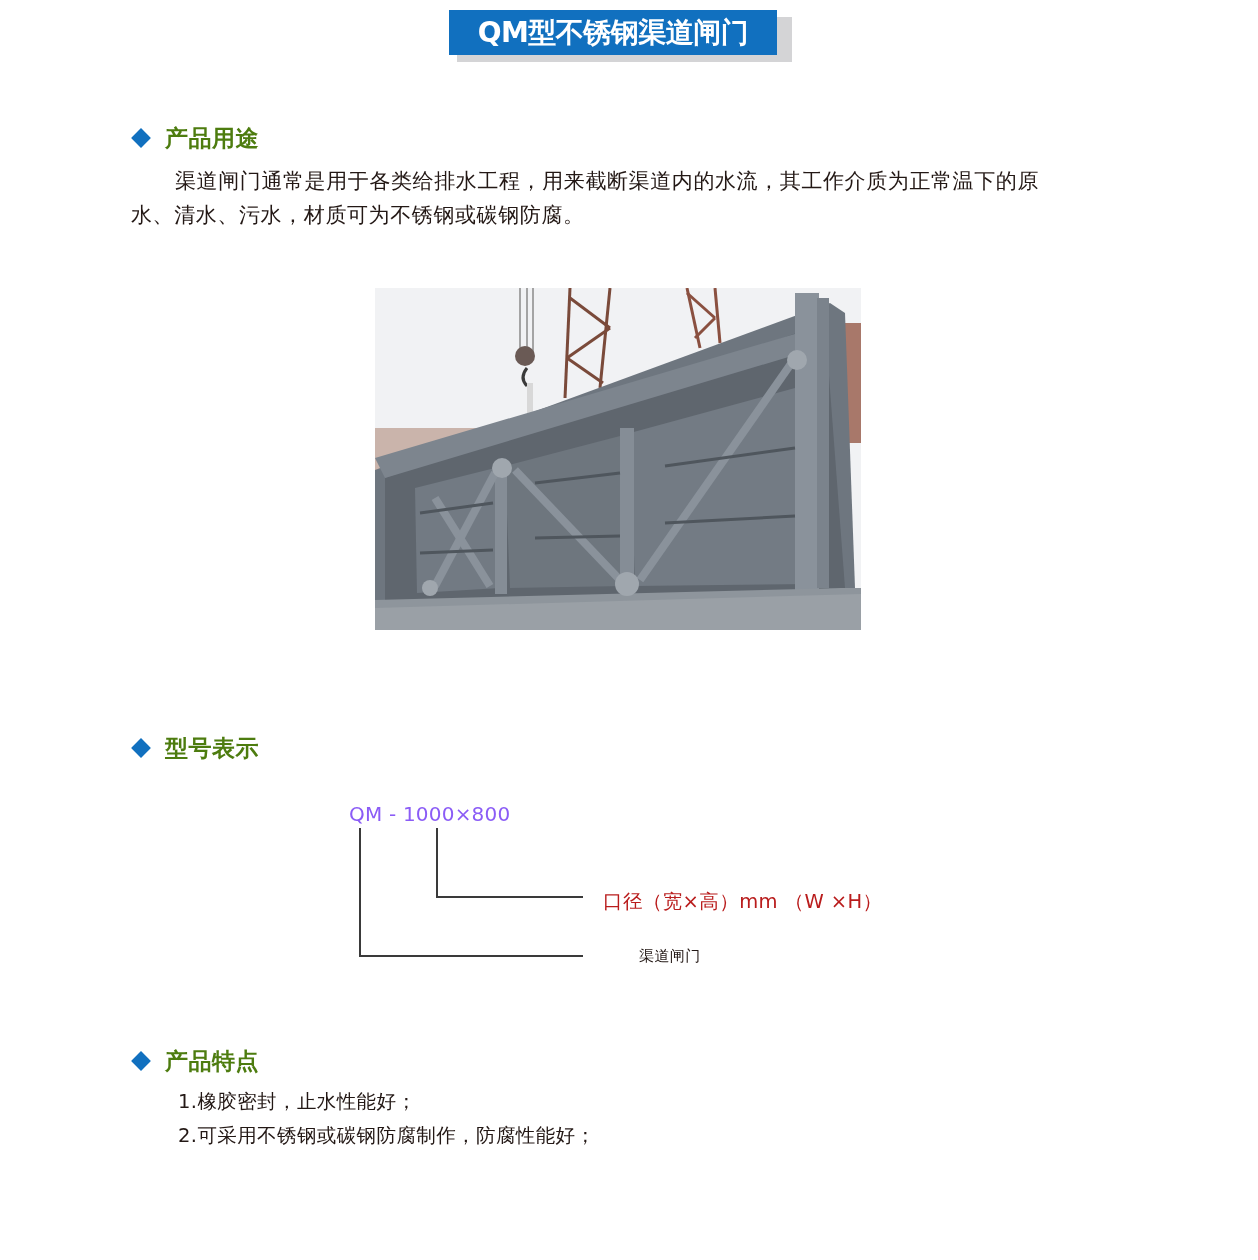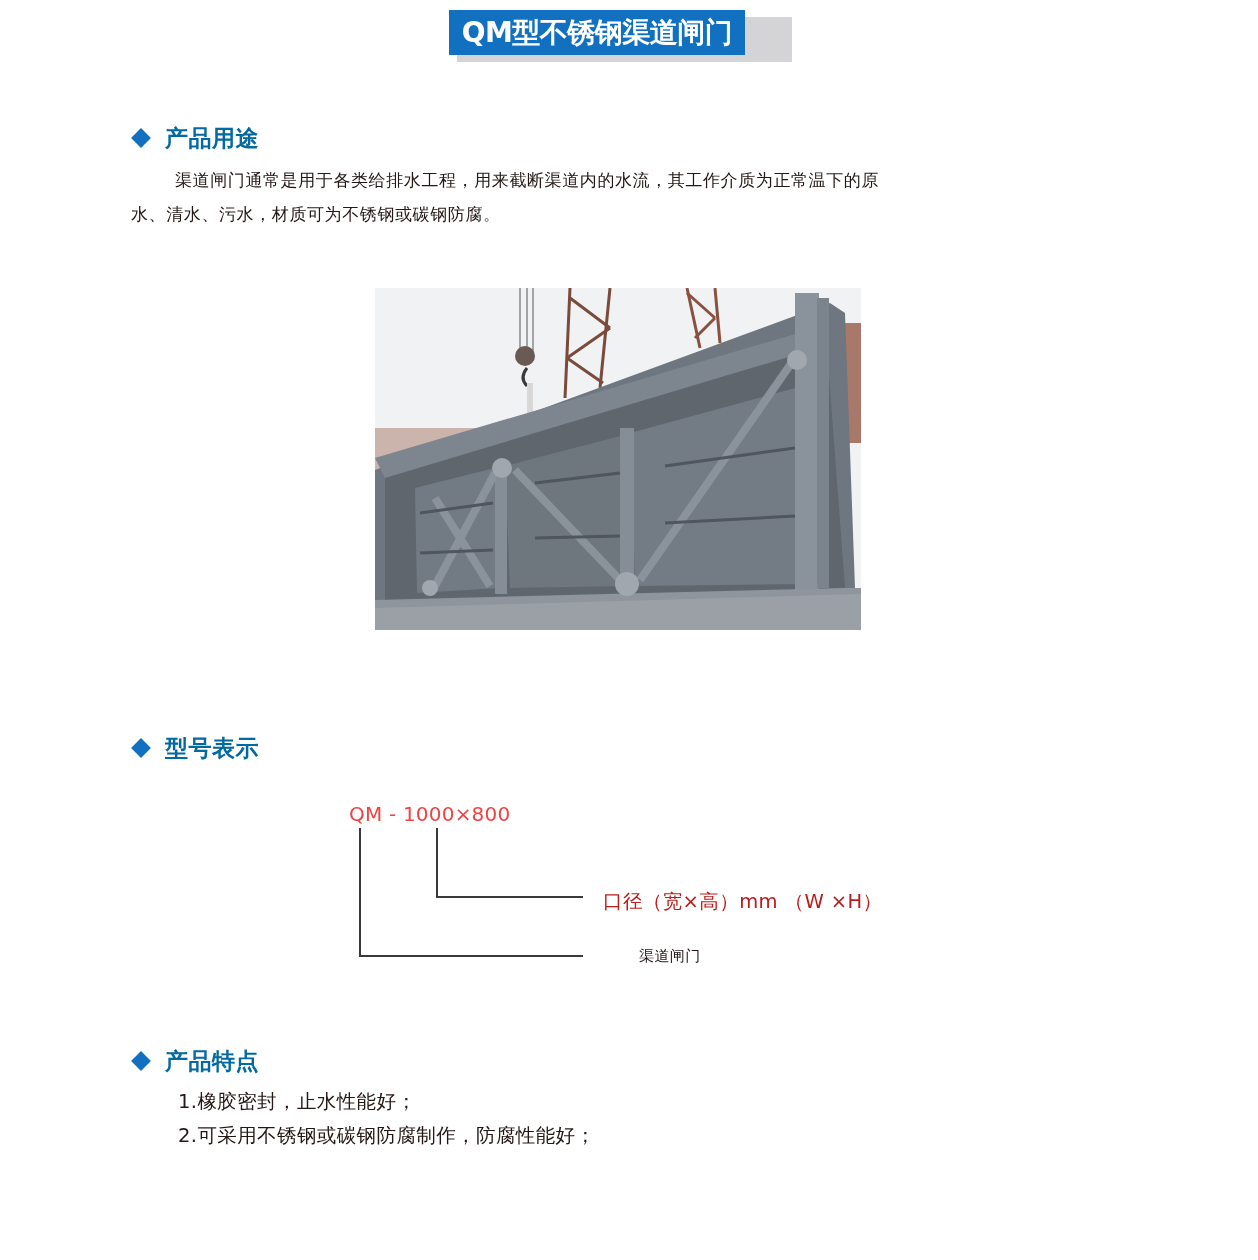--- a/index.html
+++ b/index.html
@@ -6,49 +6,49 @@
   body {
     width: 1258px; height: 1260px; position: relative; overflow: hidden;
     font-family: "DejaVu Sans", "Liberation Sans", sans-serif;
     color: #231815;
   }
   .abs { position: absolute; }
 
   
   .title-shadow { left: 457px; top: 17px; width: 335px; height: 45px; background: #d4d4d6; }
   .title-box {
-    left: 449px; top: 10px; width: 296px; height: 45px; background: #1170bf;
+    left: 449px; top: 10px; width: 328px; height: 45px; background: #1170bf;
     color: #ffffff; font-weight: bold; font-size: 28px; letter-spacing: -0.5px;
     display: flex; align-items: center; justify-content: center; white-space: nowrap;
   }
 
   
   .section-head { left: 131px; height: 30px; display: flex; align-items: center; }
   .diamond {
     width: 14px; height: 14px; background: #1170bf; transform: rotate(45deg);
     margin-left: 3px; margin-right: 17px;
   }
-  .section-title { font-size: 23px; font-weight: bold; color: #0369a1; letter-spacing: 0.5px; font-family: Liberation Serif, serif; }
+  .section-title { font-size: 23px; font-weight: bold; color: #4d7c0f; letter-spacing: 0.5px; font-family: Liberation Serif, serif; }
 
   
   .para {
-    left: 131px; width: 940px; font-size: 17px; line-height: 34px; color: #231815;
+    left: 131px; width: 940px; font-size: 21px; line-height: 34px; color: #231815;
     letter-spacing: 0.6px;
     font-family: Liberation Serif, serif;
   }
   .para .indent { display: inline-block; width: 44px; }
 
   
   .photo {
     left: 375px; top: 288px; width: 486px; height: 342px; overflow: hidden;
     background: #eef0f2;
   }
 
   
-  .model-code { left: 349px; top: 802px; font-size: 20px; color: #ef4444; letter-spacing: 0.2px; white-space: nowrap; }
+  .model-code { left: 349px; top: 802px; font-size: 20px; color: #8b5cf6; letter-spacing: 0.2px; white-space: nowrap; }
   .line { background: #3a3a3a; }
   .label-1 { left: 603px; top: 888px; font-size: 19.5px; color: #b91c1c; white-space: nowrap; letter-spacing: 0.4px; }
   .label-2 { left: 603px; top: 947px; font-size: 15px; color: #231815; white-space: nowrap; letter-spacing: 0.4px; margin-left: 36px; }
 
   
   .features { left: 178px; top: 1085px; font-size: 19.5px; line-height: 33.5px; color: #231815; letter-spacing: 0.4px; }
   .features div { white-space: nowrap; }
 </style>
 </head>
 <body>

